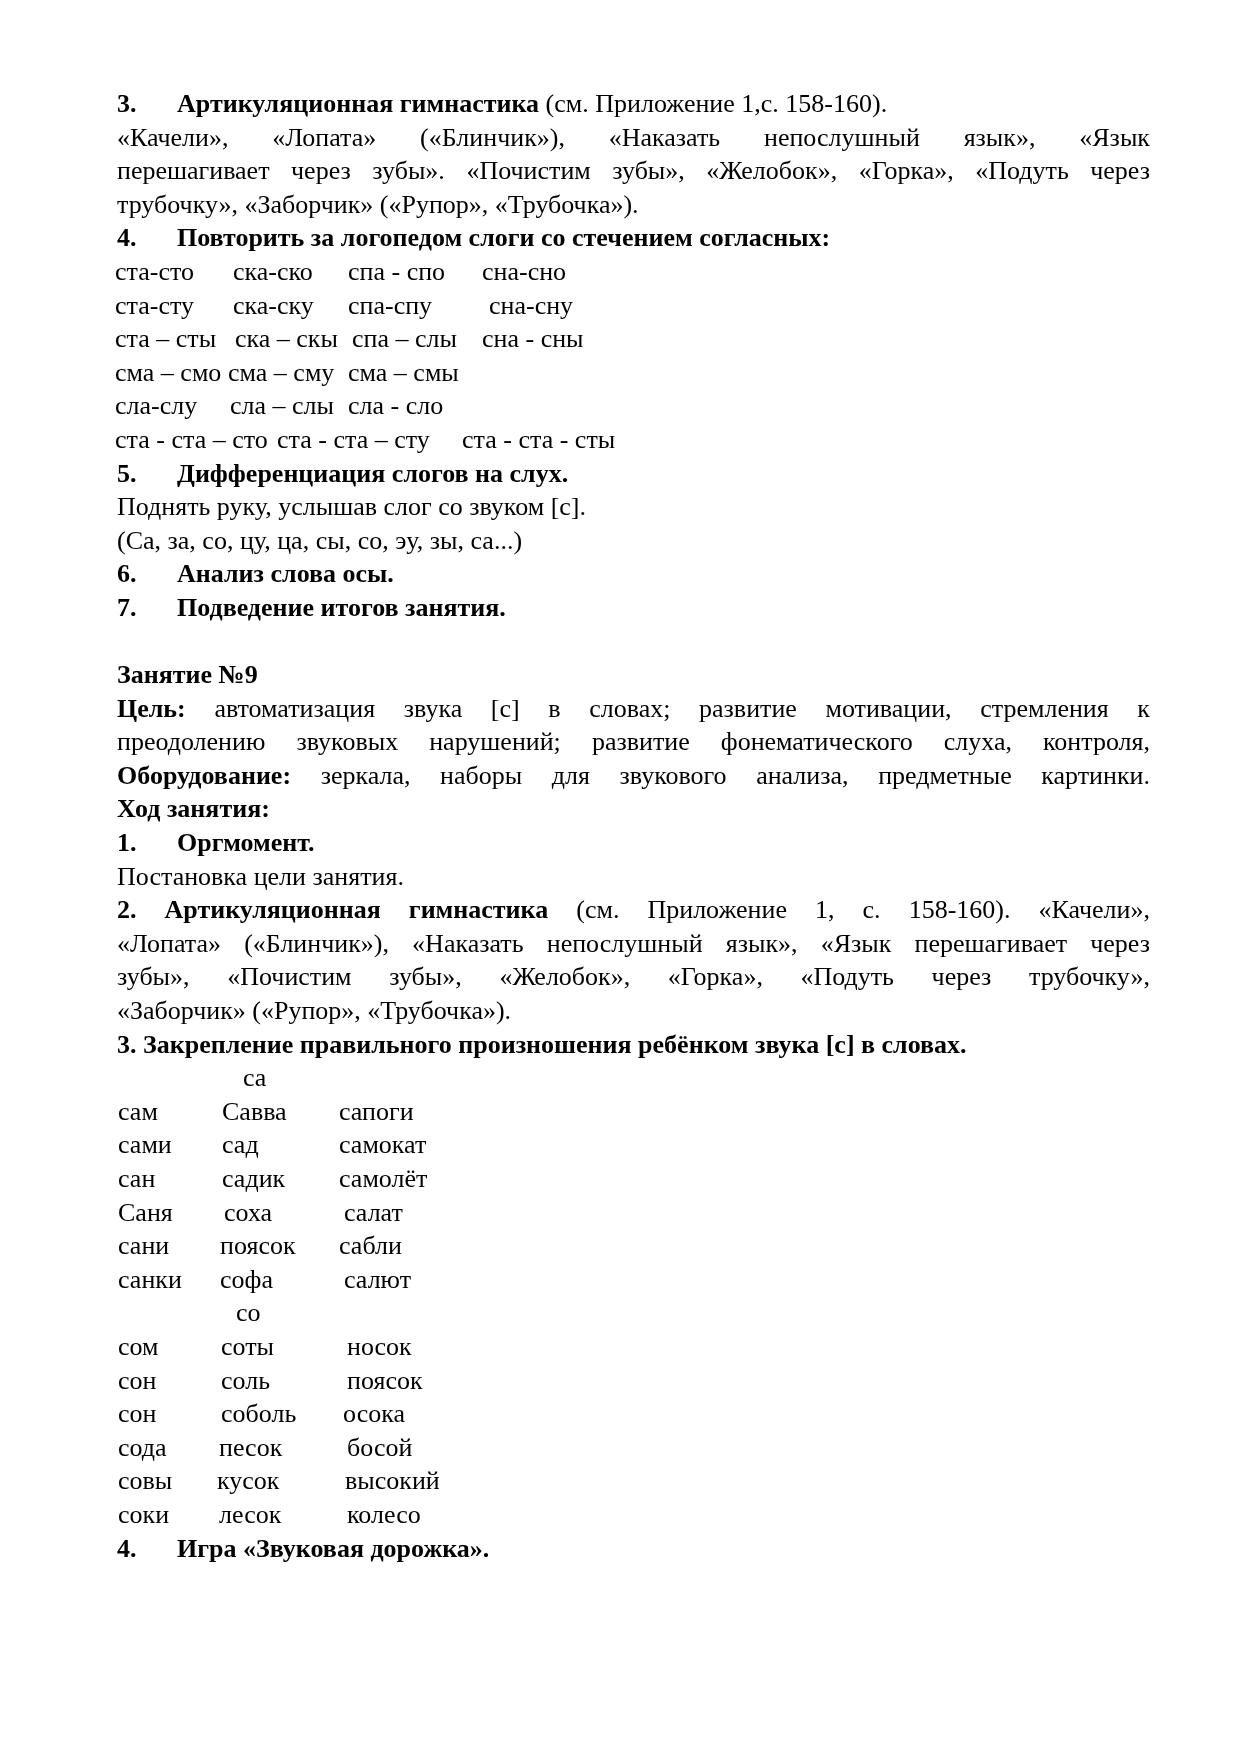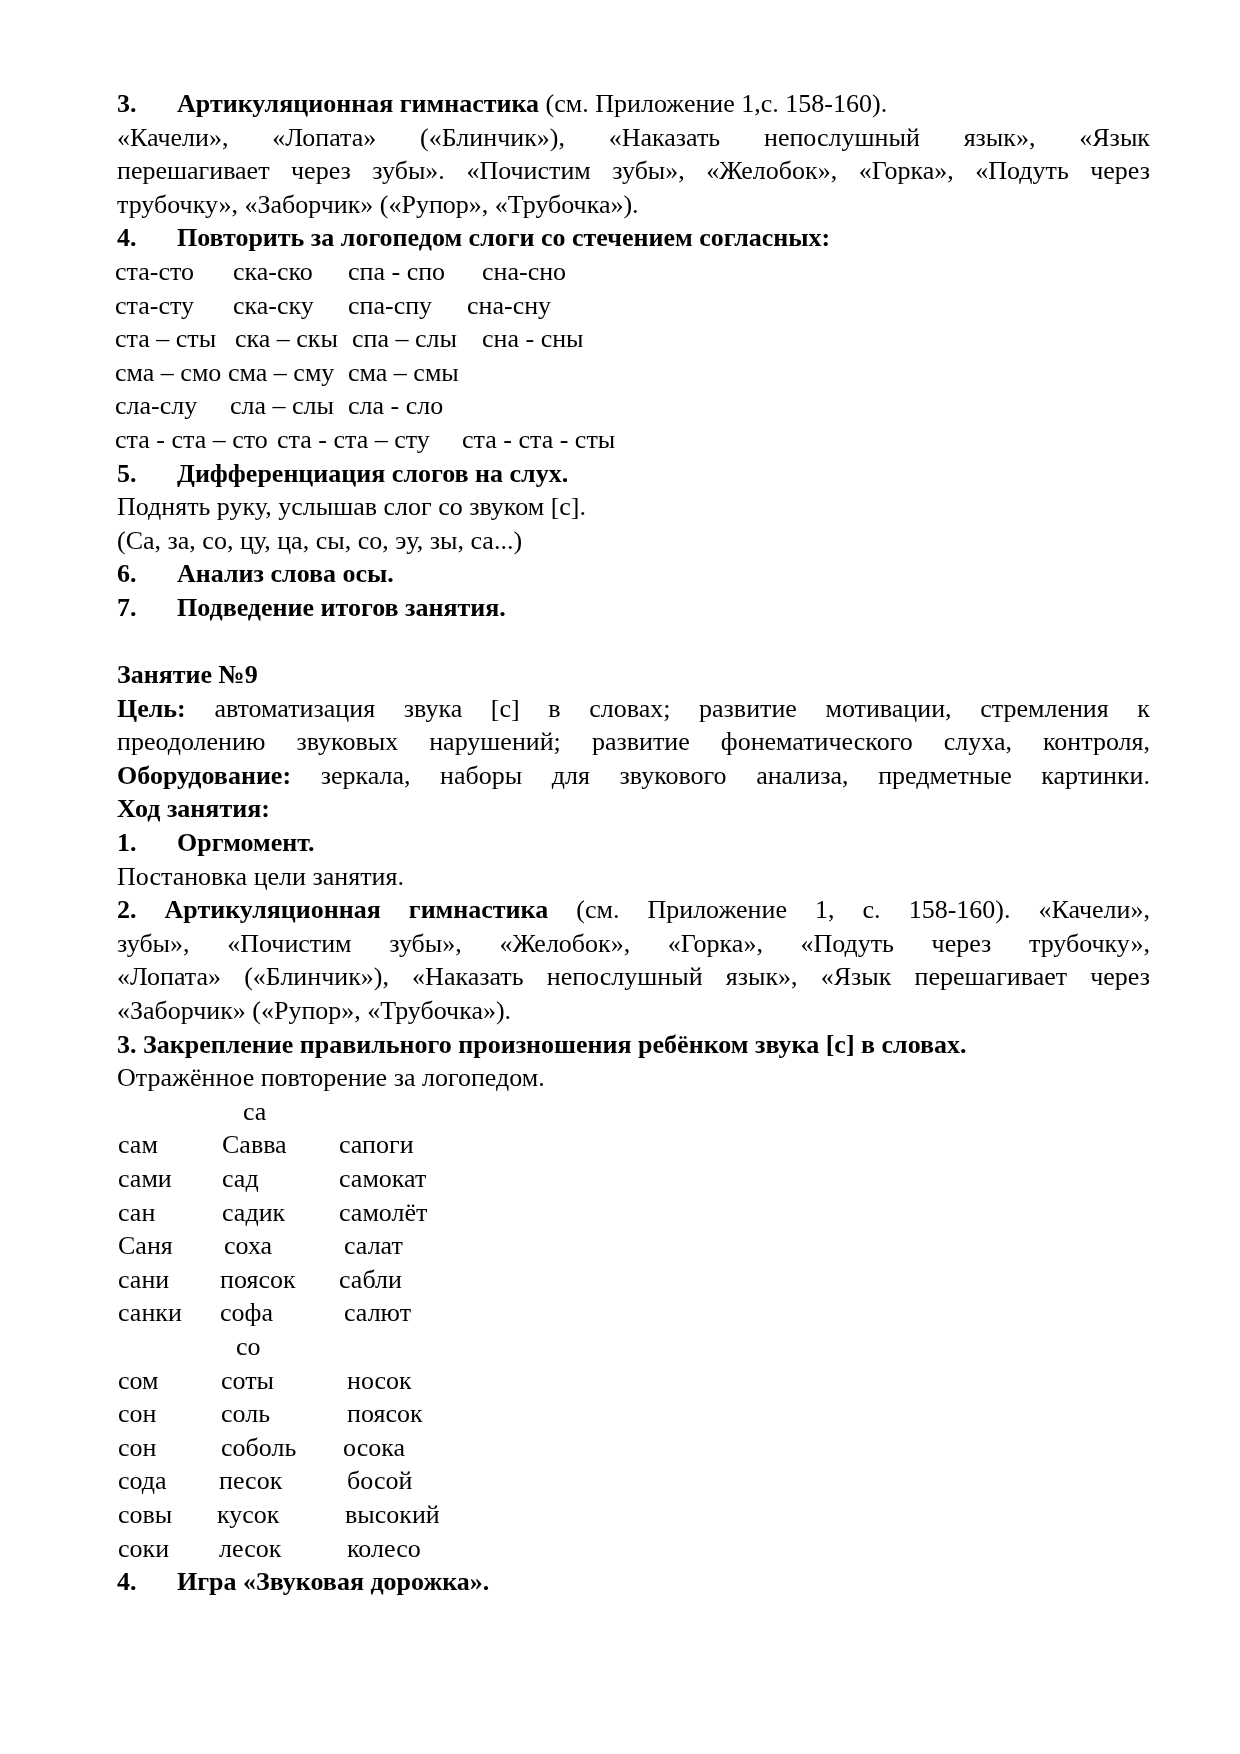--- a/index.html
+++ b/index.html
@@ -32,21 +32,21 @@
   <div class="line">
     <span class="cell" style="left:-2px">ста-сто</span>
     <span class="cell" style="left:116px">ска-ско</span>
     <span class="cell" style="left:231px">спа - спо</span>
     <span class="cell" style="left:365px">сна-сно</span>
   </div>
   <div class="line">
     <span class="cell" style="left:-2px">ста-сту</span>
     <span class="cell" style="left:116px">ска-ску</span>
     <span class="cell" style="left:231px">спа-спу</span>
-    <span class="cell" style="left:350px">сна-сну</span>
+    <span class="cell" style="left:372px">сна-сну</span>
   </div>
   <div class="line">
     <span class="cell" style="left:-2px">ста – сты</span>
     <span class="cell" style="left:118px">ска – скы</span>
     <span class="cell" style="left:235px">спа – слы</span>
     <span class="cell" style="left:365px">сна - сны</span>
   </div>
   <div class="line">
     <span class="cell" style="left:-2px">сма – смо</span>
     <span class="cell" style="left:111px">сма – сму</span>
@@ -83,26 +83,25 @@
   <div class="line just">преодолению звуковых нарушений; развитие фонематического слуха, контроля,</div>
   <div class="line just"><span class="b">Оборудование:</span><span> зеркала, наборы для звукового анализа, предметные картинки.</span></div>
   <div class="line b">Ход занятия:</div>
 
   <div class="line">
     <span class="num">1.</span><span class="b">Оргмомент.</span>
   </div>
   <div class="line">Постановка цели занятия.</div>
 
   <div class="line just"><span class="b">2. Артикуляционная гимнастика</span><span> (см. Приложение 1, с. 158-160). «Качели»,</span></div>
+  <div class="line just">«Лопата» («Блинчик»), «Наказать непослушный язык», «Язык перешагивает через</div>
   <div class="line just">зубы», «Почистим зубы», «Желобок», «Горка», «Подуть через трубочку»,</div>
-  <div class="line just">«Лопата» («Блинчик»), «Наказать непослушный язык», «Язык перешагивает через</div>
   <div class="line">«Заборчик» («Рупор», «Трубочка»).</div>
 
   <div class="line b">3. Закрепление правильного произношения ребёнком звука [с] в словах.</div>
-  <div class="line">Отражённое повторение за логопедом.</div>
 
   <div class="line">
       <span class="cell" style="left:126px">са</span>
     </div>
   <div class="line">
     <span class="cell" style="left:1px">сам</span>
     <span class="cell" style="left:105px">Савва</span>
     <span class="cell" style="left:222px">сапоги</span>
   </div>
   <div class="line">

